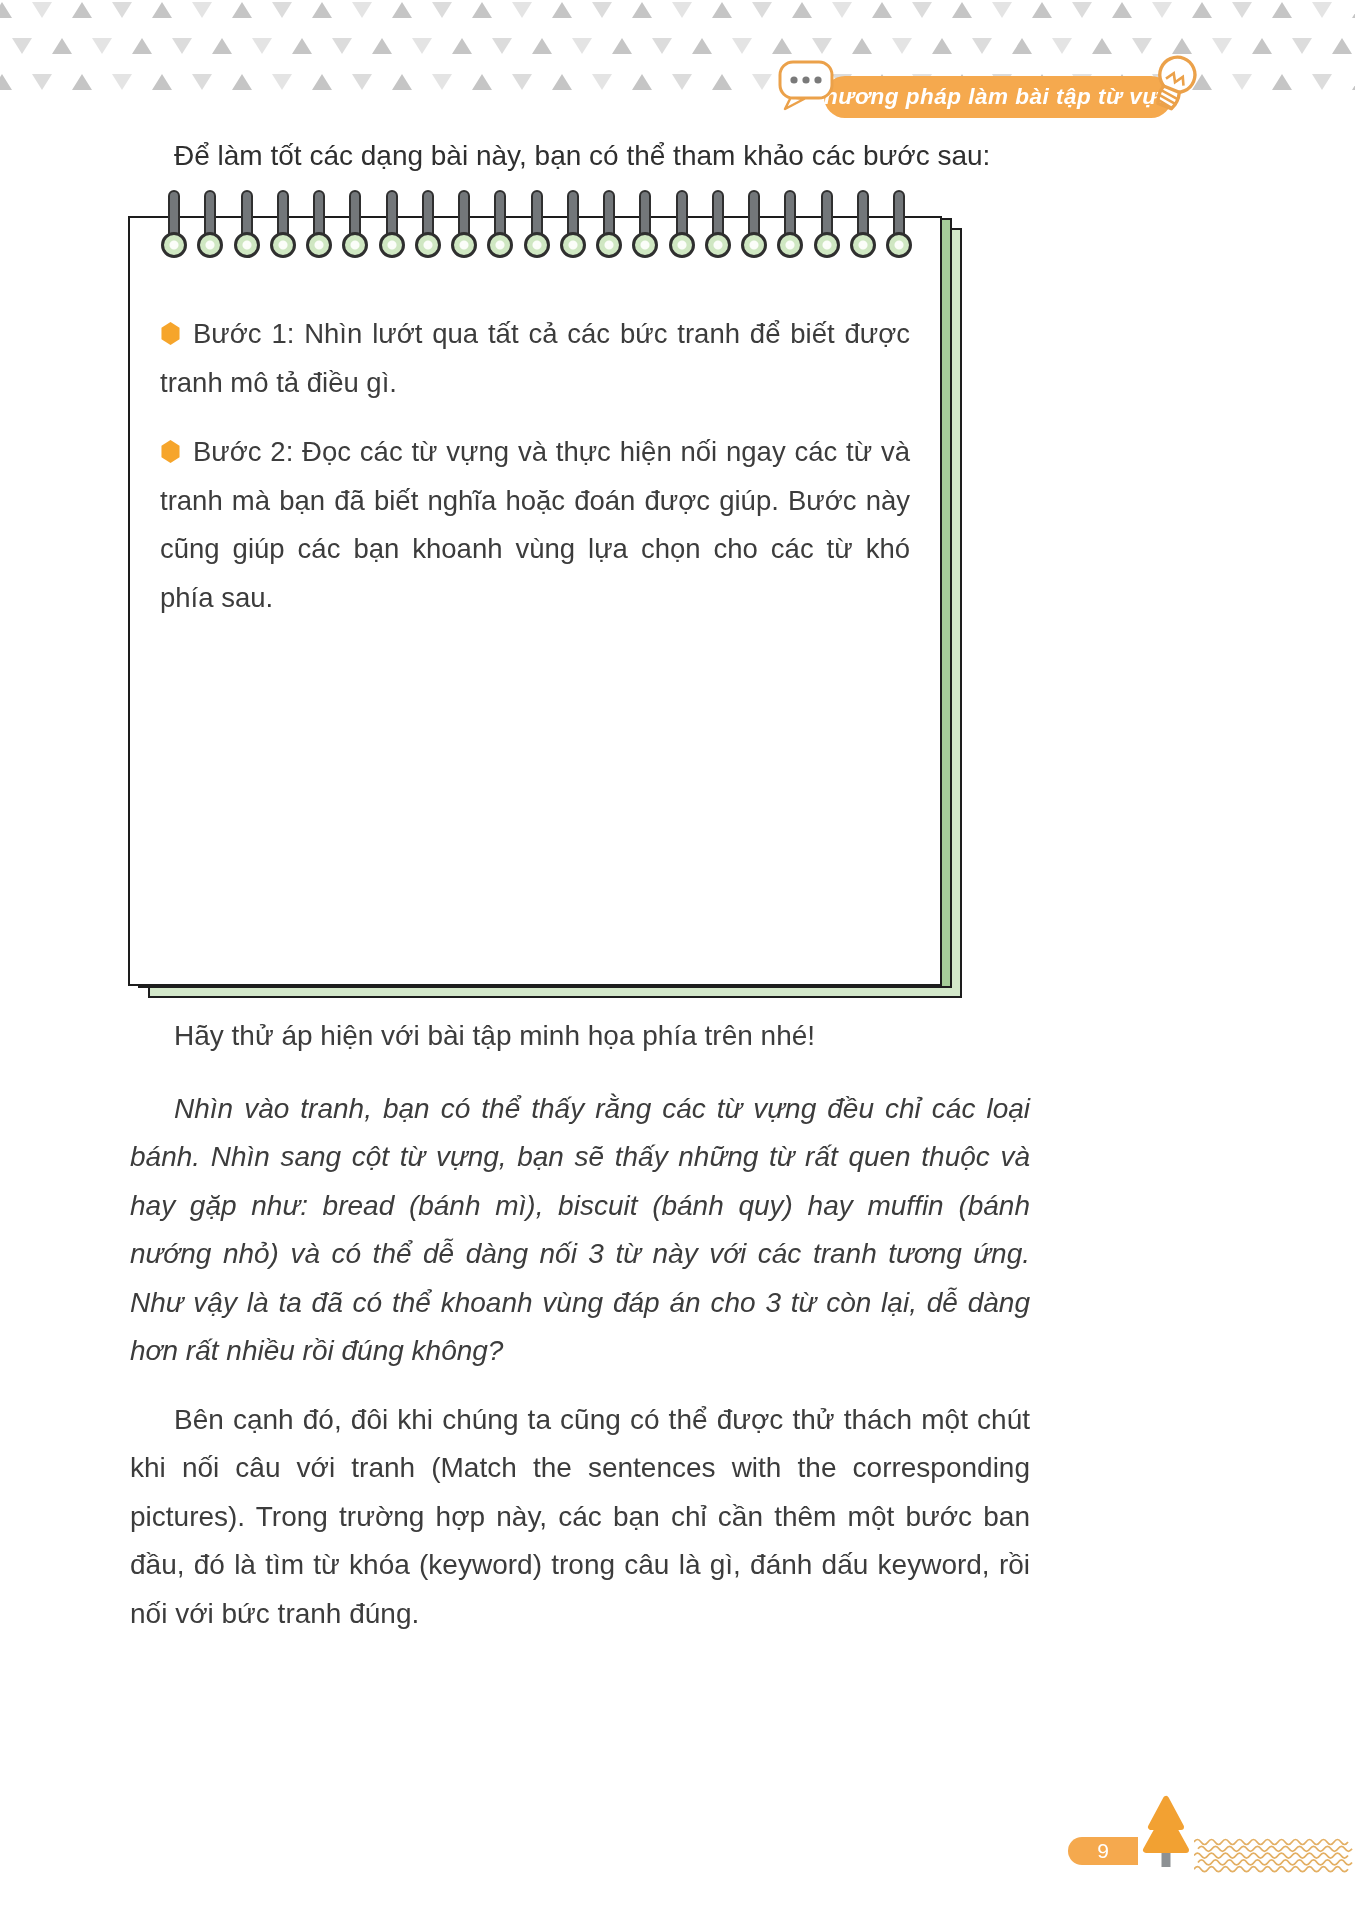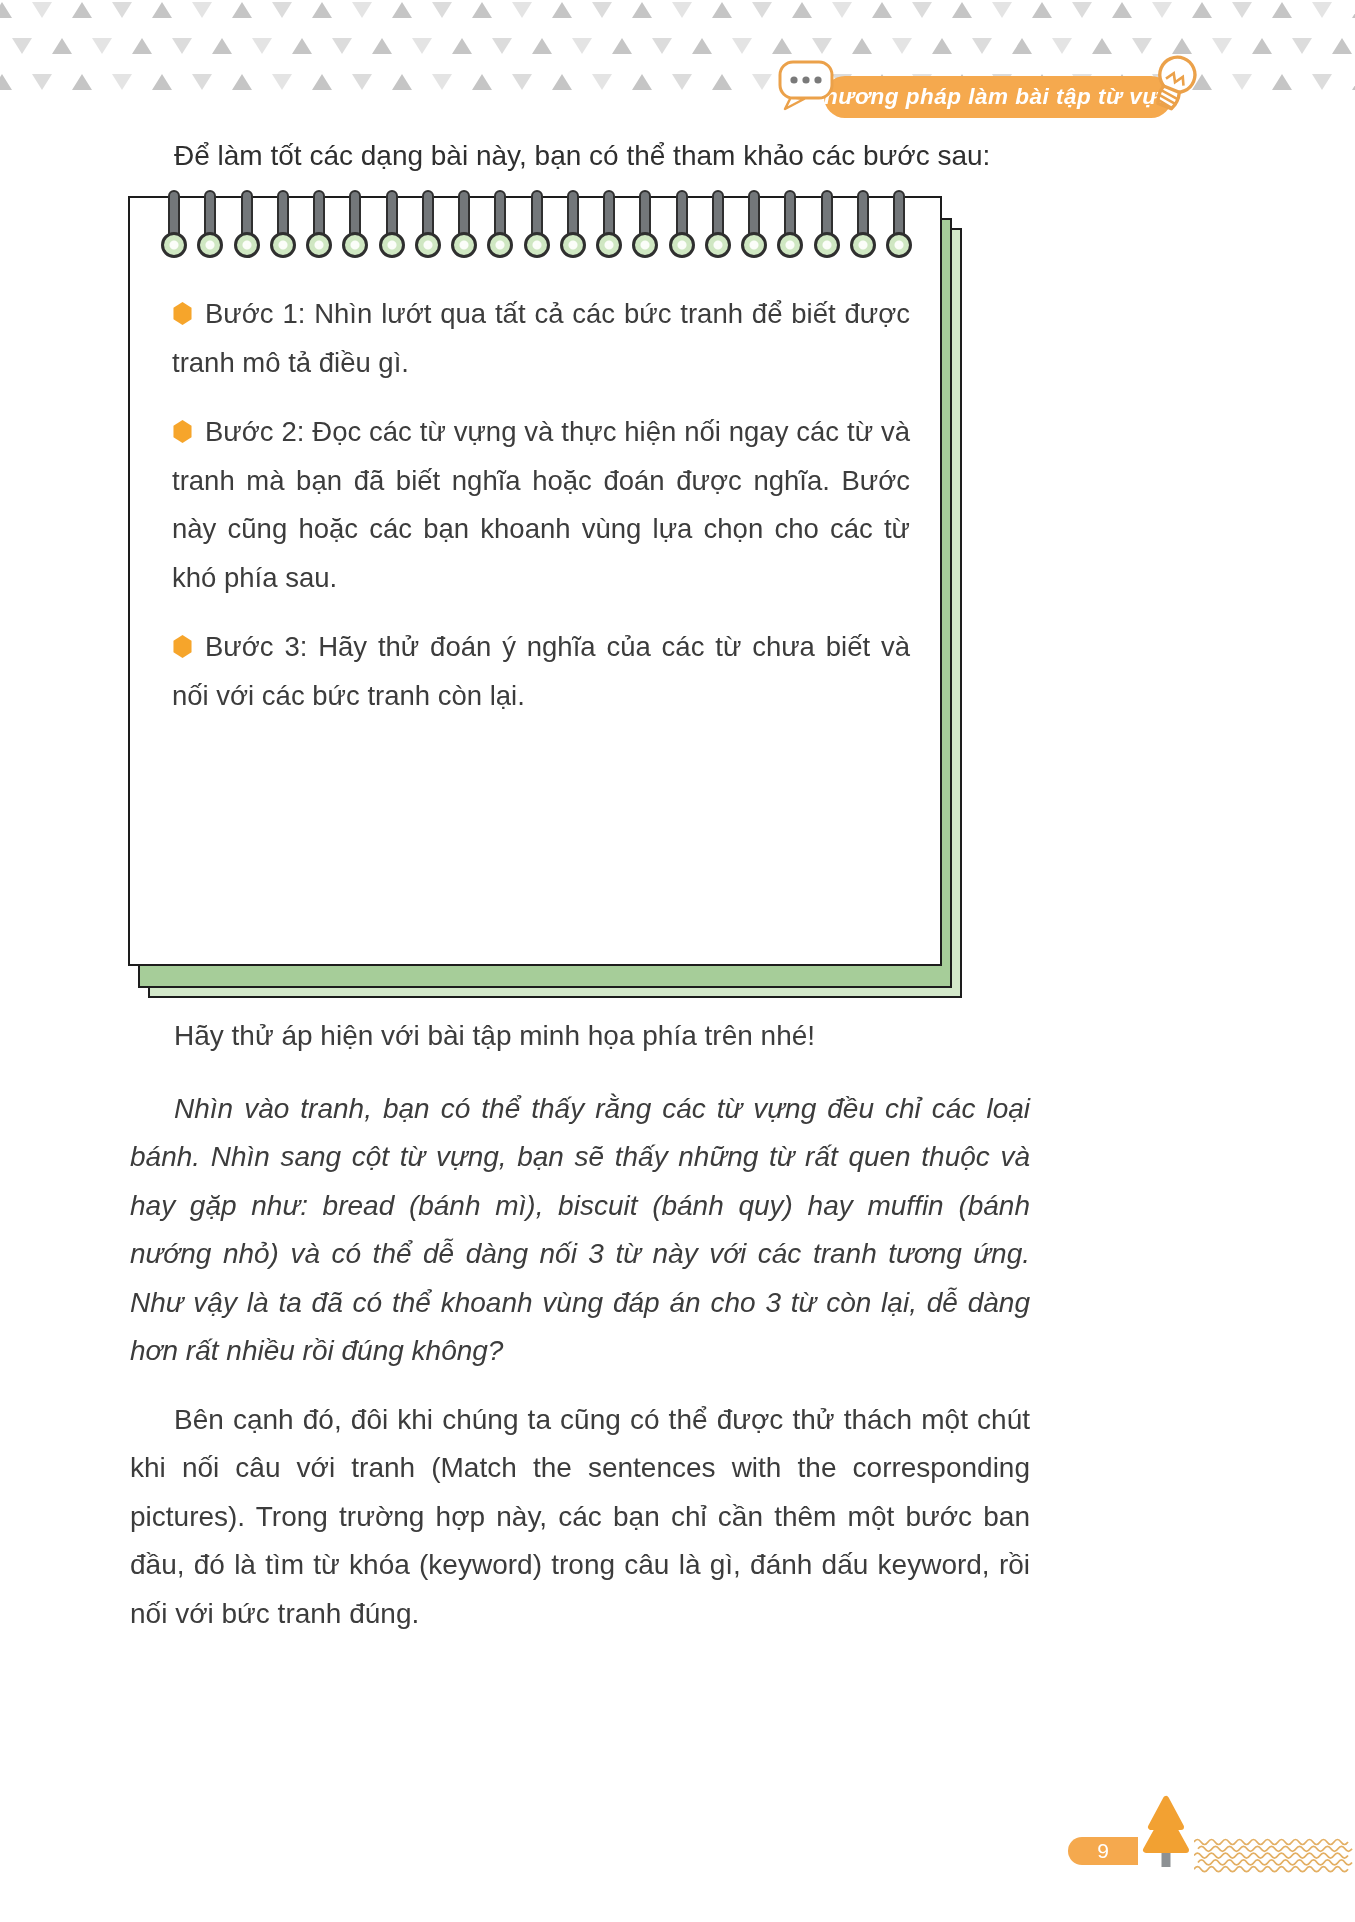--- a/index.html
+++ b/index.html
@@ -28,23 +28,23 @@
   
   .intro{
     position:absolute;left:130px;top:136px;width:940px;z-index:2;
     font-size:28px;line-height:40px;color:#2F2F2F;text-indent:44px;
   }
   
   .stack{position:absolute;width:814px;height:770px;border:2.5px solid #1d1d1d;box-sizing:border-box;}
   .stack-mid{left:138px;top:218px;background:var(--green1);z-index:2;}
   .stack-back{left:148px;top:228px;background:var(--green2);z-index:1;}
   .notebook{
-    position:absolute;left:128px;top:196px;width:814px;height:770px;background:#fff;
+    position:absolute;left:128px;top:216px;width:814px;height:770px;background:#fff;
     border:2.5px solid #1d1d1d;box-sizing:border-box;z-index:3;
-    padding:92px 30px 0 42px;
+    padding:92px 30px 0 30px;
   }
   .step{font-size:27.5px;line-height:48.5px;color:var(--text);text-align:justify;margin:0 0 21px 0;}
   .hex{
     display:inline-block;width:21px;height:23px;background:var(--bullet);
     clip-path:polygon(50% 0,93% 25%,93% 75%,50% 100%,7% 75%,7% 25%);
     margin-right:12px;transform:translateY(2px);
   }
   .pins{position:absolute;left:160px;top:190px;width:770px;height:72px;z-index:6;}
   .pin{position:absolute;top:0;width:26px;height:72px;}
   .pin::before{
@@ -203,22 +203,21 @@
     <path d="M12.5 31.5 L28 33.5 M12.5 35.5 L28 37.5 M14 39.5 L26.5 41.5" stroke="#EBA14A" stroke-width="2"></path>
   </svg>
 
   <div class="intro">Để làm tốt các dạng bài này, bạn có thể tham khảo các bước sau:</div>
 
   <div class="stack stack-back"></div>
   <div class="stack stack-mid"></div>
 
   <div class="notebook">
     <p class="step"><span class="hex"></span><span>Bước 1: Nhìn lướt qua tất cả các bức tranh để biết được tranh mô tả điều gì.</span></p>
-    <p class="step"><span class="hex"></span><span>Bước 2: Đọc các từ vựng và thực hiện nối ngay các từ và tranh mà bạn đã biết nghĩa hoặc đoán được nghĩa. Bước này cũng hoặc các bạn khoanh vùng lựa chọn cho các từ khó phía sau.</span></p>
-    <p class="step"><span class="hex"></span><span>Bước 3: Hãy thử đoán ý nghĩa của các từ chưa biết và nối với các bức tranh còn lại.</span></p>
+    <p class="step"><span class="hex"></span><span>Bước 2: Đọc các từ vựng và thực hiện nối ngay các từ và tranh mà bạn đã biết nghĩa hoặc đoán được giúp. Bước này cũng giúp các bạn khoanh vùng lựa chọn cho các từ khó phía sau.</span></p>
   </div>
 
   <div class="pins" id="pins">
       <div class="pin" style="left: 0px;"></div>
       <div class="pin" style="left: 36.25px;"></div>
       <div class="pin" style="left: 72.5px;"></div>
       <div class="pin" style="left: 108.75px;"></div>
       <div class="pin" style="left: 145px;"></div>
       <div class="pin" style="left: 181.25px;"></div>
       <div class="pin" style="left: 217.5px;"></div>

